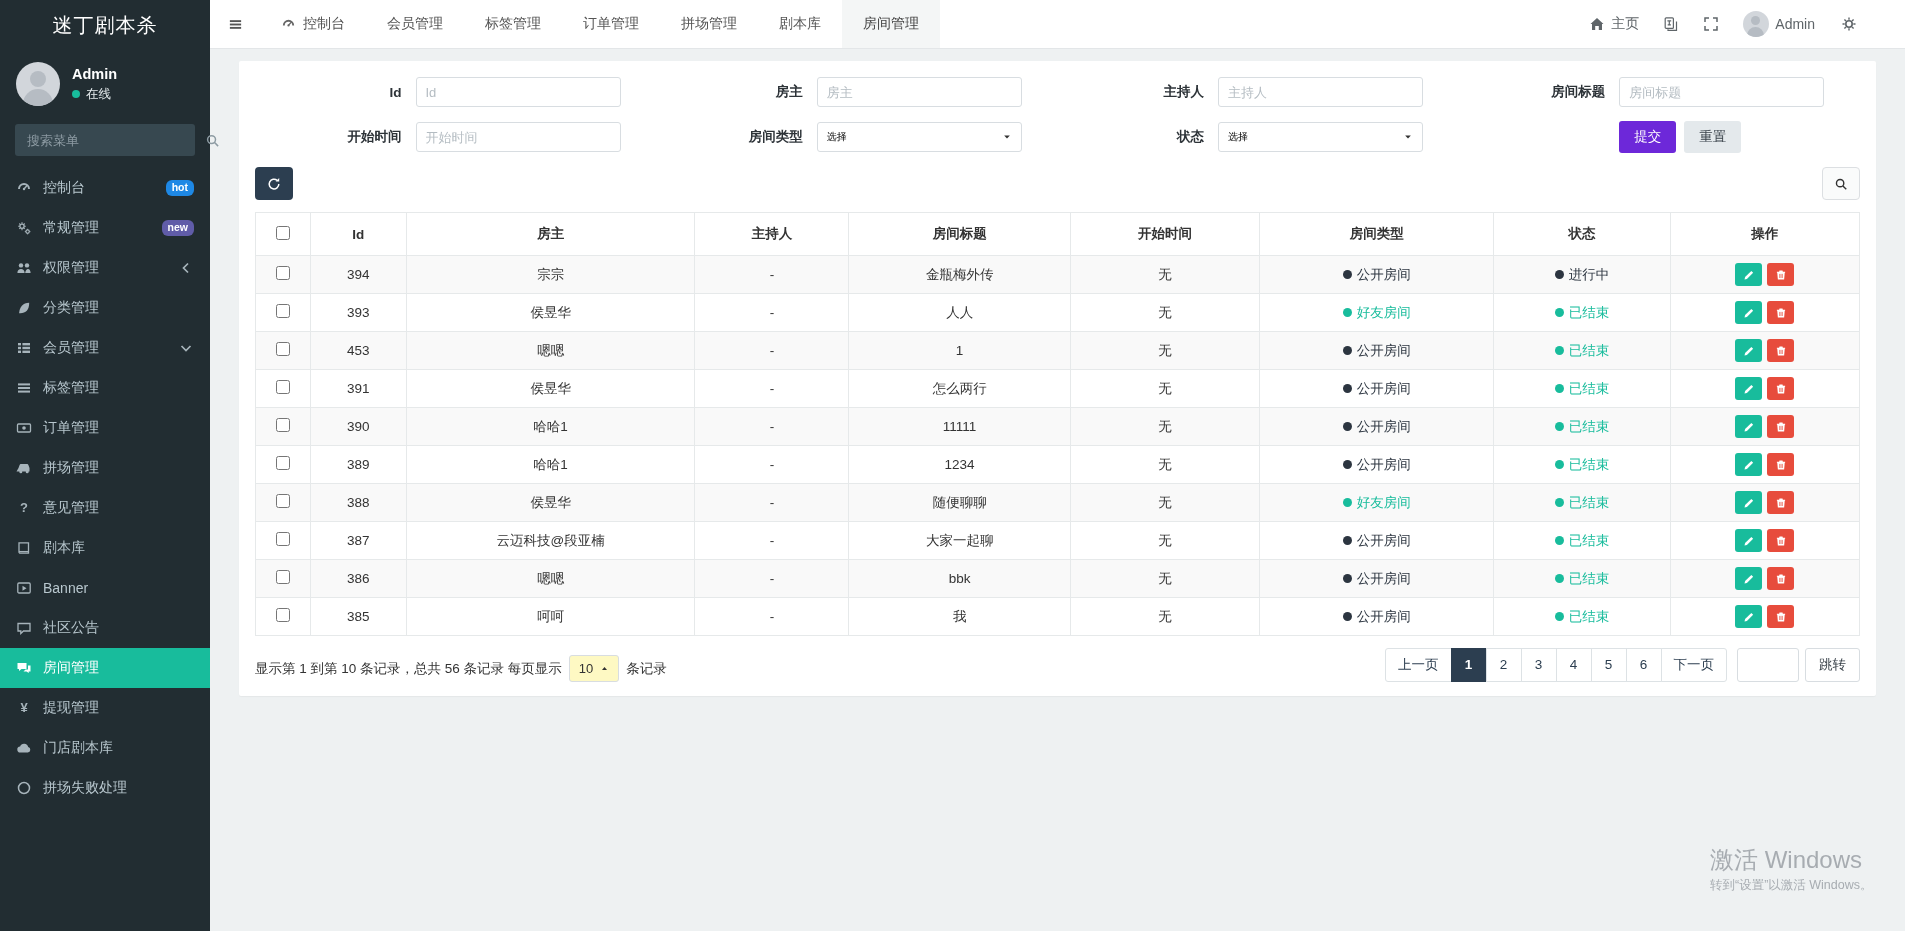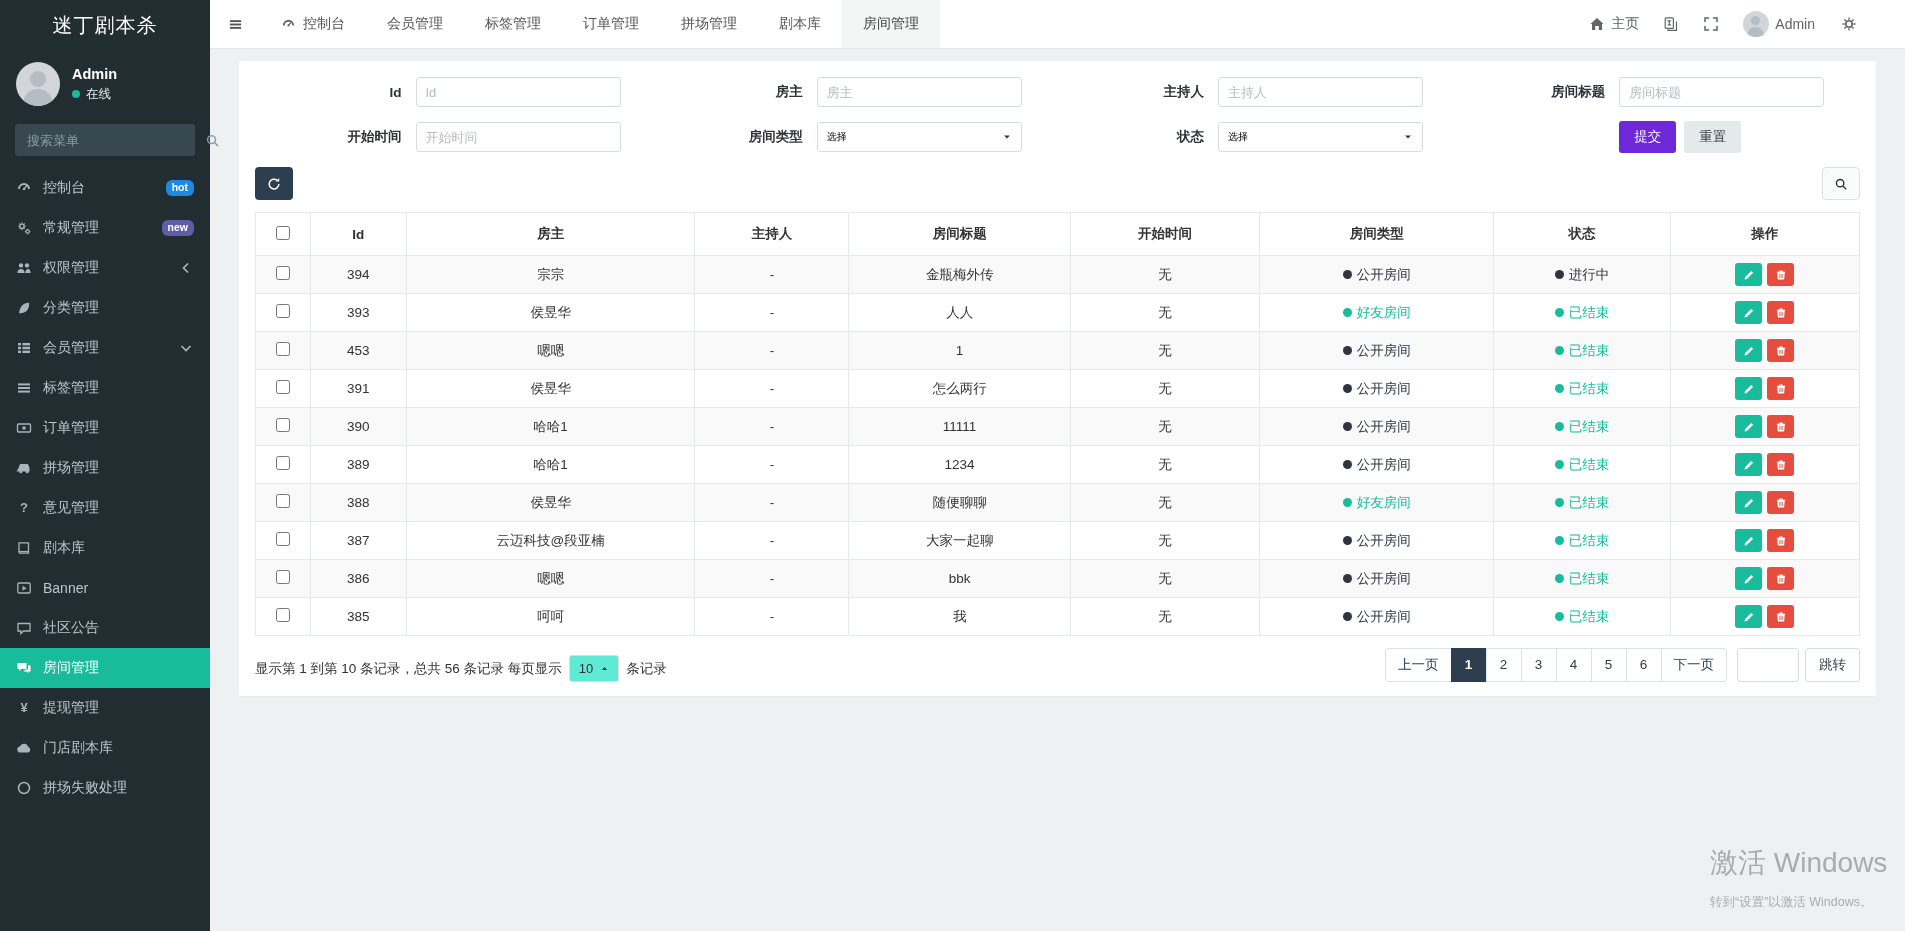--- a/index.html
+++ b/index.html
@@ -85,34 +85,34 @@
   .dot{width:9px;height:9px;border-radius:50%;display:inline-block}
   .act{display:inline-flex;gap:5px}
   .abtn{width:27px;height:23px;border:none;border-radius:3px;display:inline-flex;align-items:center;justify-content:center;color:#fff;cursor:pointer;padding:0}
   .abtn .ic{width:12px;height:12px}
   .abtn.edit{background:#18bc9c}
   .abtn.del{background:#e74c3c}
 
   
   .tfoot{display:flex;justify-content:space-between;align-items:flex-end;margin-top:12px}
   .finfo{display:flex;align-items:center;gap:7px;color:#333;font-size:13.5px}
-  .psize{display:inline-flex;align-items:center;gap:7px;border:1px solid #d8dde1;background:#5eead4;border-radius:3px;padding:5px 9px;font-size:13px;cursor:pointer}
+  .psize{display:inline-flex;align-items:center;gap:7px;border:1px solid #d8dde1;background:#fef9c3;border-radius:3px;padding:5px 9px;font-size:13px;cursor:pointer}
   .psize .ic{width:9px;height:9px}
   .pager{display:flex;align-items:center}
   .pg{min-width:36px;height:34px;line-height:32px;text-align:center;border:1px solid #dde2e5;background:#fff;color:#2c3e50;font-size:13.5px;margin-left:-1px;cursor:pointer;box-sizing:border-box;padding:0 12px}
   .pg.num{padding:0}
   .pg.first{border-radius:3px 0 0 3px;margin-left:0}
   .pg.last{border-radius:0 3px 3px 0}
   .pg.active{background:#2c3e50;border-color:#2c3e50;color:#fff;font-weight:700}
   .jump-input{width:62px;height:34px;border:1px solid #d8dde1;border-radius:3px;margin-left:10px;outline:none;box-sizing:border-box;padding:0 6px;font-size:13px}
   .btn-jump{height:34px;border:1px solid #d8dde1;background:#fff;border-radius:3px;margin-left:6px;padding:0 13px;font-size:13.5px;color:#39424a;cursor:pointer}
 
   
   .watermark{position:absolute;left:1500px;top:795px;color:#a7acb1}
-  .wm1{font-size:28px;margin-bottom:12px}
+  .wm1{font-size:24px;margin-bottom:1px}
   .wm2{font-size:12.5px}
 </style>
 </head>
 <body>
 
 <aside class="sidebar">
   <div class="logo">迷丁剧本杀</div>
   <div class="user-panel">
     <div class="avatar"></div>
     <div>

